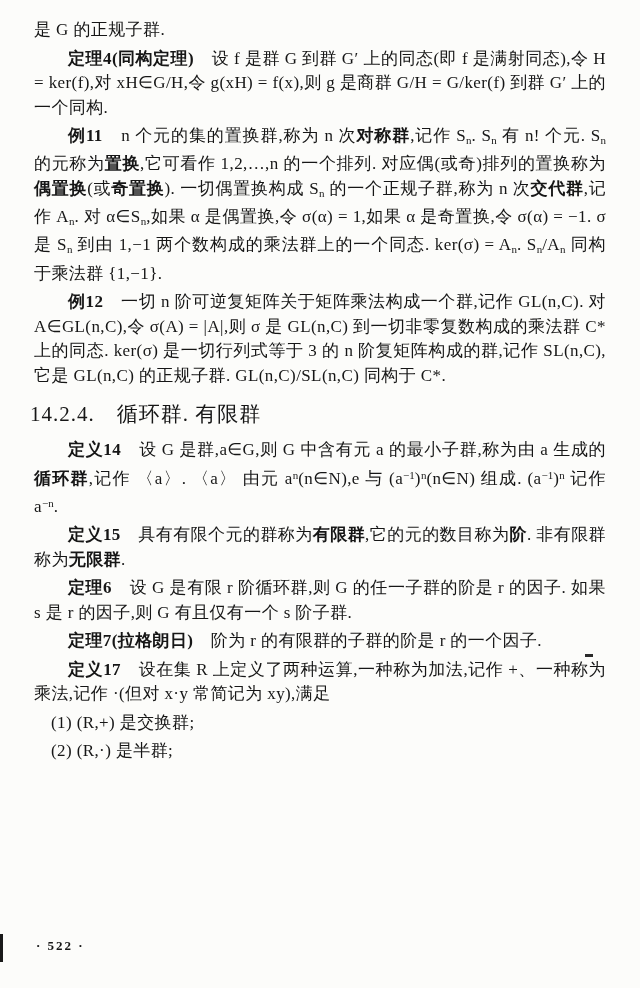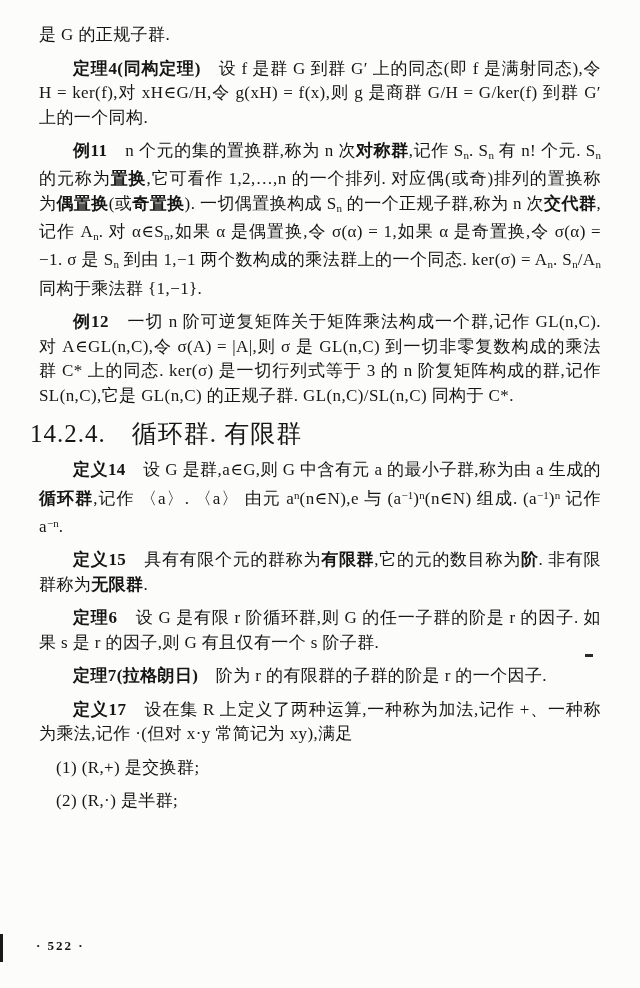--- a/index.html
+++ b/index.html
@@ -7,30 +7,31 @@
   body {
     width: 640px; height: 988px;
     background: #fcfcfa;
     color: #161616;
     font-family: "Liberation Serif", "DejaVu Serif", serif;
     overflow: hidden;
     position: relative;
   }
   .page { padding: 14px 30px 0 30px; }
   p.para {
-    margin: 9px;
+    margin: 4px;
     font-size: 17px;
     line-height: 24.5px;
     text-align: justify;
     letter-spacing: 0.4px;
+    font-family: Liberation Serif, serif;
   }
   p.indent { text-indent: 2em; }
   p.item   { text-indent: 1em; }
   h2.heading {
-    font-size: 25px;
+    font-size: 21px;
     line-height: 26px;
     font-weight: normal;
     letter-spacing: 1px;
     margin: 13px 0 11px 0;
   }
   .b { font-weight: bold; }
   sup, sub { font-size: 11px; letter-spacing: 0; }
   sub { vertical-align: -0.25em; }
   sup { vertical-align: 0.45em; }
   .footer {

